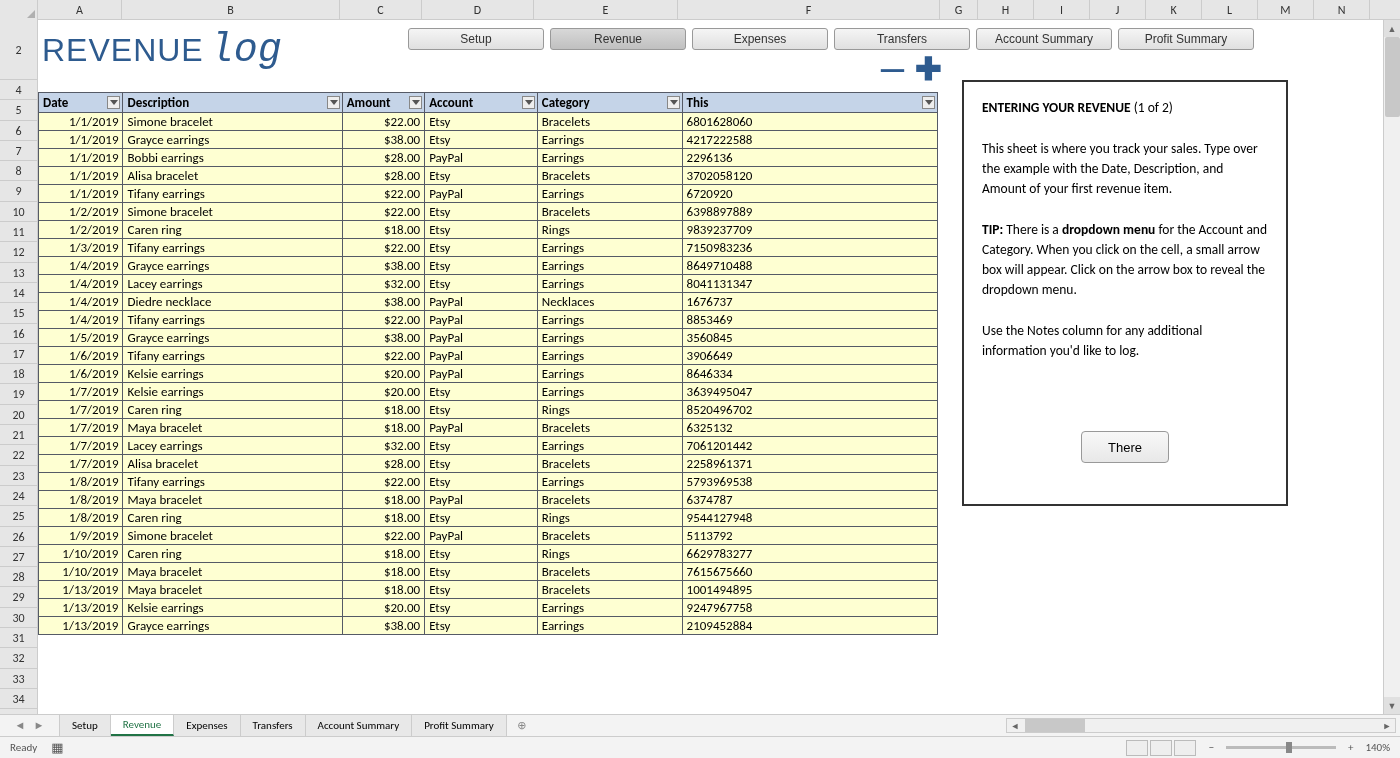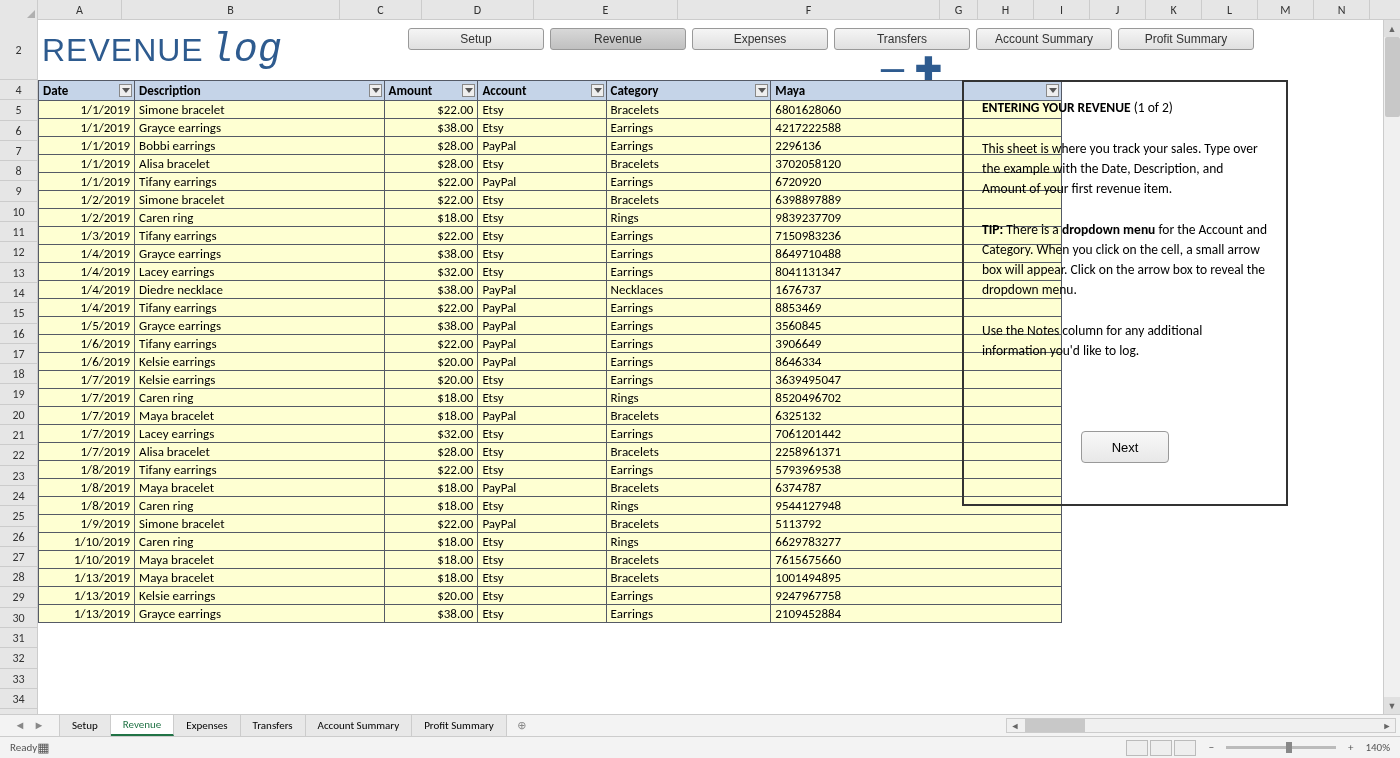--- a/index.html
+++ b/index.html
@@ -29,21 +29,21 @@
 
 .nav-buttons { position: absolute; top: 8px; left: 370px; display: flex; gap: 6px; }
 .nav-btn { width: 136px; height: 22px; border: 1px solid #999; border-radius: 3px; background: linear-gradient(#f5f5f5,#e0e0e0); font-size: 12px; cursor: pointer; color: #333; }
 .nav-btn.active { background: linear-gradient(#d8d8d8,#c0c0c0); }
 
 
 .pm-icons { position: absolute; top: 40px; left: 840px; display: flex; gap: 8px; }
 .minus-icon, .plus-icon { font-size: 32px; font-weight: bold; color: #2e5b8f; cursor: pointer; line-height: 20px; }
 
 
-.data-table { position: absolute; top: 60px; left: 0; width: 1024px; border-collapse: collapse; }
+.data-table { position: absolute; top: 72px; left: 0; width: 900px; border-collapse: collapse; }
 .data-table th { background: #c5d4e8; border: 1px solid #555a66; font-weight: bold; text-align: left; padding: 2px 4px; height: 18px; font-size: 13px; position: relative; }
 .data-table th .filter-ic { position: absolute; right: 2px; top: 3px; width: 13px; height: 13px; border: 1px solid #888; background: #eee; }
 .data-table th .filter-ic::after { content: ''; position: absolute; left: 2px; top: 3px; width: 0; height: 0; border-left: 4px solid transparent; border-right: 4px solid transparent; border-top: 5px solid #555; }
 .data-table td { background: #feffd2; border: 1px solid #555a66; padding: 1px 4px; height: 18px; font-size: 13px; }
 .data-table td.date { text-align: right; }
 .data-table td.amount { text-align: right; }
 
 
 .help-panel { position: absolute; top: 60px; left: 924px; width: 326px; height: 426px; border: 2px solid #333; padding: 16px 18px; font-size: 13.5px; line-height: 1.5; }
 .help-panel .help-body { }
@@ -161,21 +161,21 @@
       </div>
 
       <table class="data-table">
         <thead>
             <tr id="thead-row">
               <th style="width: 84px;"><span>Date</span><span class="filter-ic"></span></th>
               <th style="width: 218px;"><span>Description</span><span class="filter-ic"></span></th>
               <th style="width: 82px;"><span>Amount</span><span class="filter-ic"></span></th>
               <th style="width: 112px;"><span>Account</span><span class="filter-ic"></span></th>
               <th style="width: 144px;"><span>Category</span><span class="filter-ic"></span></th>
-              <th style="width: 254px;"><span>Maya</span><span class="filter-ic"></span></th>
+              <th style="width: 254px;"><span>This</span><span class="filter-ic"></span></th>
             </tr>
           </thead>
         <tbody id="tbody">
             <tr>
               <td class="date">1/1/2019</td>
               <td>Simone bracelet</td>
               <td class="amount">$22.00</td>
               <td>Etsy</td>
               <td>Bracelets</td>
               <td>6801628060</td>
@@ -411,21 +411,21 @@
         <div class="help-body">
           <p><b>ENTERING YOUR REVENUE</b><span> (1 of 2)</span></p>
           <br>
           <p>This sheet is where you track your sales.  Type over the example with the Date, Description, and Amount of your first revenue item.</p>
           <br>
           <p><b>TIP:</b><span>  There is a </span><b>dropdown menu</b><span> for the Account and Category.  When you click on the cell, a small arrow box will appear.  Click on the arrow box to reveal the dropdown menu.</span></p>
           <br>
           <p>Use the Notes column for any additional information you'd like to log.</p>
         </div>
         <div class="next-btn-wrap">
-          <button class="next-btn">Next</button>
+          <button class="next-btn">There</button>
         </div>
       </div>
     </div>
 
     <div class="vscroll">
       <div class="arrow-up">▲</div>
       <div class="thumb"></div>
       <div class="arrow-down">▼</div>
     </div>
   </div>
@@ -448,21 +448,21 @@
       <div class="hscroll">
         <div class="ha">◄</div>
         <div class="hthumb"></div>
         <div style="flex:1"></div>
         <div class="ha">►</div>
       </div>
     </div>
   </div>
 
   <div class="status-bar">
-    <div style="display:flex;align-items:center;text-align:center;">
+    <div style="display:flex;gap:14px;align-items:center;text-align:center;">
       <span>Ready</span>
       <span style="font-size:13px;">▦</span>
     </div>
     <div class="status-right">
       <div class="view-icons">
         <div class="view-ic"></div>
         <div class="view-ic"></div>
         <div class="view-ic"></div>
       </div>
       <span>−</span>

